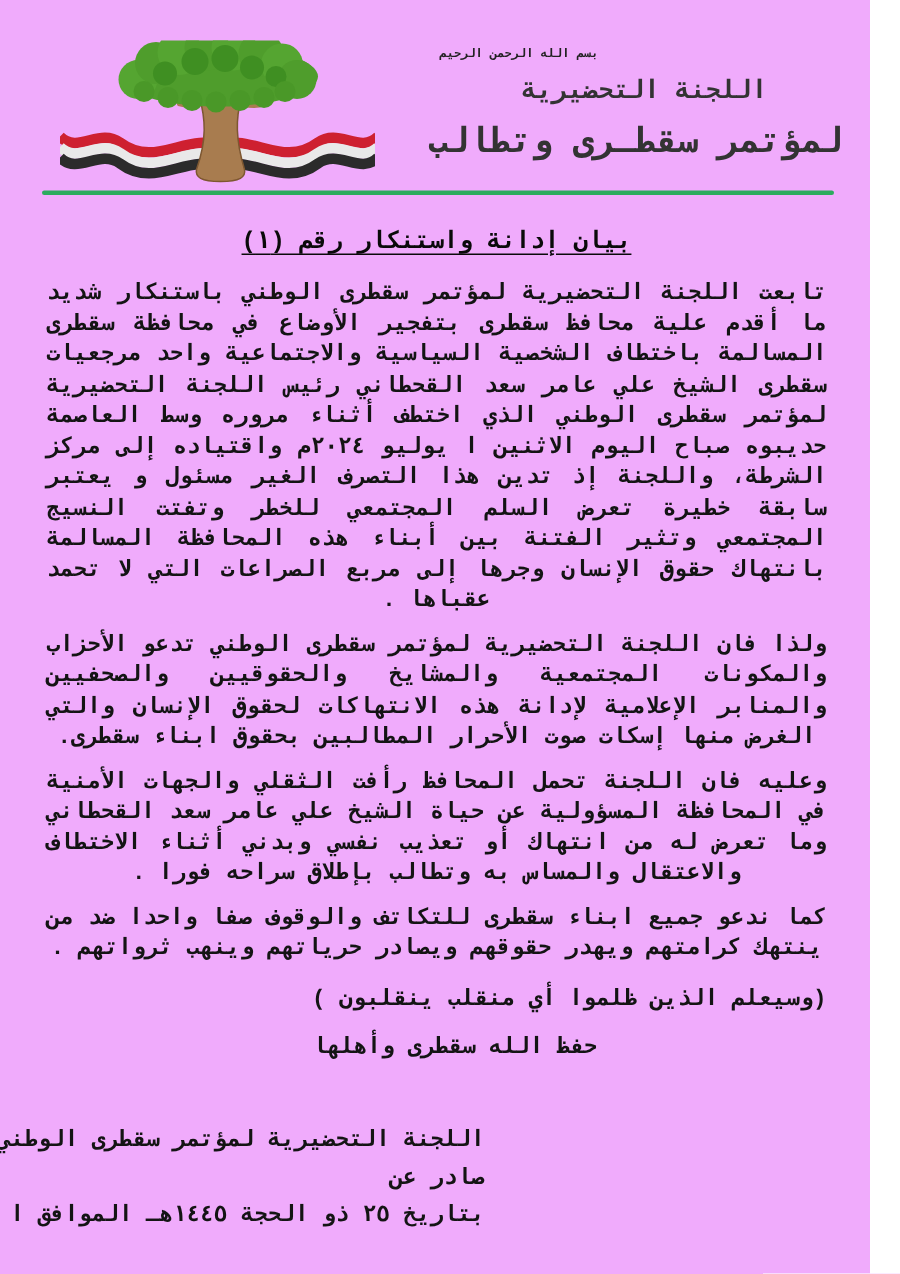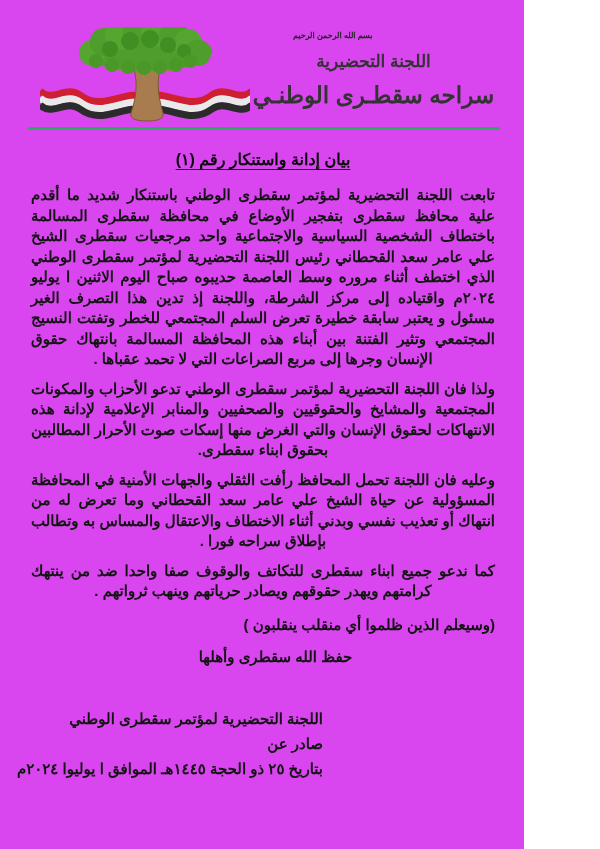--- a/index.html
+++ b/index.html
@@ -1,21 +1,21 @@
 <!DOCTYPE html>
 <html lang="ar"><head>
 <meta charset="utf-8">
 <style>
   html,body{margin:0;padding:0;background:#ffffff;}
   .page{
     position:relative;
-    width:524px;height:849px;
-    background:#d946ef;
+    width:580px;height:849px;
+    background:#f0abfc;
     overflow:hidden;
-    font-family:Liberation Sans, sans-serif;
+    font-family:Liberation Mono, monospace;
     color:#111;
   }
   
   .basmala{
     position:absolute;top:31px;left:293px;
     font-size:8px;font-weight:bold;color:#222;
     direction:rtl;white-space:nowrap;
   }
   .logo{position:absolute;top:27px;left:40px;width:210px;height:102px;}
   .org-block{
@@ -116,21 +116,21 @@
         <circle cx="104" cy="41" r="7" fill="#4a9828"></circle>
         <circle cx="120" cy="40" r="7" fill="#4a9828"></circle>
         <circle cx="136" cy="38" r="7" fill="#4a9828"></circle>
         <circle cx="150" cy="34" r="7" fill="#4a9828"></circle>
       </g>
     </svg>
   </div>
 
   <div class="org-block">
     <div class="org-line1">اللجنة التحضيرية</div>
-    <div class="org-line2">سراحه سقطـرى الوطنـي</div>
+    <div class="org-line2">لمؤتمر سقطـرى وتطالب</div>
   </div>
 
   <div class="divider"></div>
 
   <div class="content">
     <h1 class="title">بيان إدانة واستنكار رقم (١)</h1>
 
     <p class="para">تابعت اللجنة التحضيرية لمؤتمر سقطرى الوطني باستنكار شديد ما أقدم علية محافظ سقطرى بتفجير الأوضاع في محافظة سقطرى المسالمة باختطاف الشخصية السياسية والاجتماعية واحد مرجعيات سقطرى الشيخ علي عامر سعد القحطاني رئيس اللجنة التحضيرية لمؤتمر سقطرى الوطني الذي اختطف أثناء مروره وسط العاصمة حديبوه صباح اليوم الاثنين ا يوليو ٢٠٢٤م واقتياده إلى مركز الشرطة، واللجنة إذ تدين هذا التصرف الغير مسئول و يعتبر سابقة خطيرة تعرض السلم المجتمعي للخطر وتفتت النسيج المجتمعي وتثير الفتنة بين أبناء هذه المحافظة المسالمة بانتهاك حقوق الإنسان وجرها إلى مربع الصراعات التي لا تحمد عقباها .</p>
     <p class="para">ولذا فان اللجنة التحضيرية لمؤتمر سقطرى الوطني تدعو الأحزاب والمكونات المجتمعية والمشايخ والحقوقيين والصحفيين والمنابر الإعلامية لإدانة هذه الانتهاكات لحقوق الإنسان والتي الغرض منها إسكات صوت الأحرار المطالبين بحقوق ابناء سقطرى.</p>
     <p class="para">وعليه فان اللجنة تحمل المحافظ رأفت الثقلي والجهات الأمنية في المحافظة المسؤولية عن حياة الشيخ علي عامر سعد القحطاني وما تعرض له من انتهاك أو تعذيب نفسي وبدني أثناء الاختطاف والاعتقال والمساس به وتطالب بإطلاق سراحه فورا .</p>

